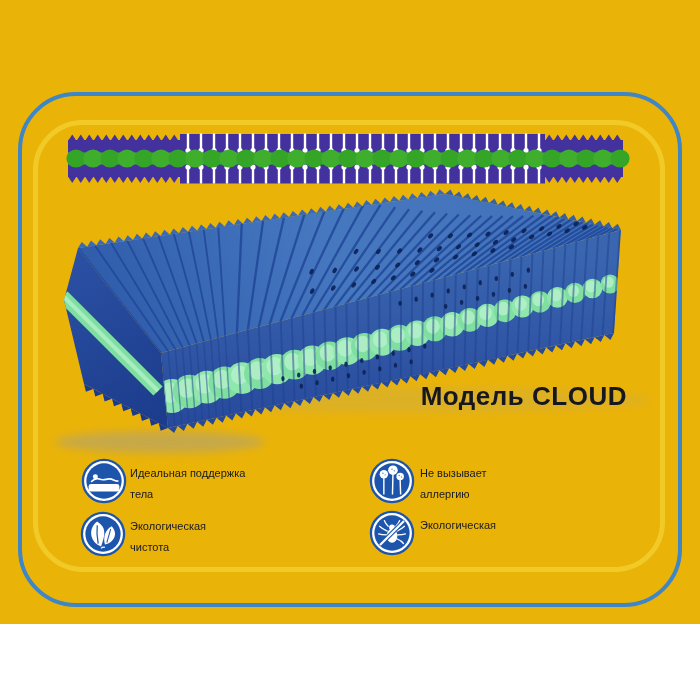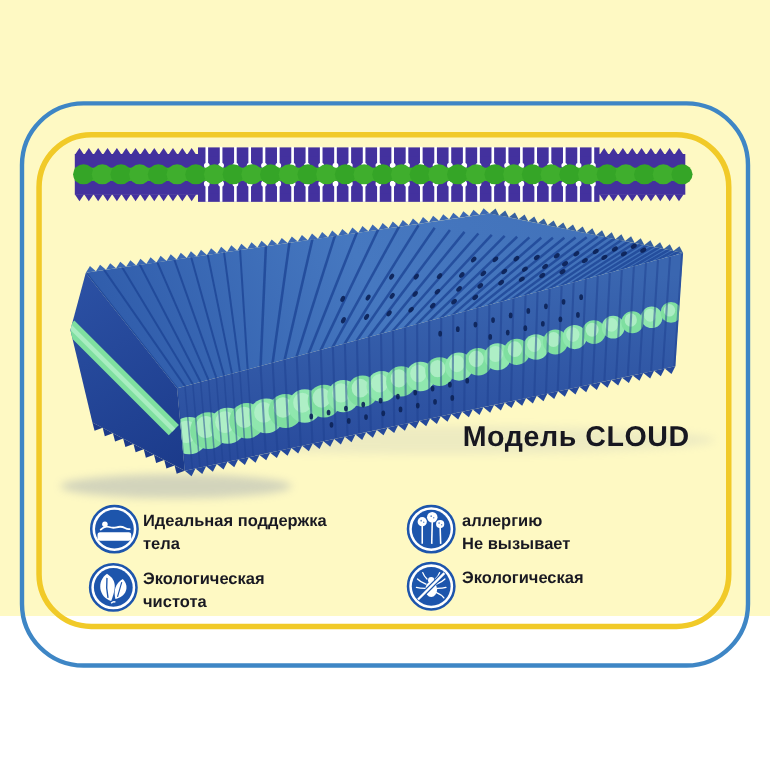--- a/index.html
+++ b/index.html
@@ -1,26 +1,26 @@
 <!DOCTYPE html>
 <html style="--outer-border: #3e86c5; --inner-border: #f1ca28; --title-text: #171720; --feature-text: #191922;"><head>
 <meta charset="utf-8">
 <style>
   html,body{margin:0;padding:0;background:#fff;}
   body{width:700px;height:700px;overflow:hidden;font-family:"Liberation Sans",sans-serif;}
-  .canvas{position:relative;width:700px;height:560px;background:#fef9c3;}
+  .canvas{position:relative;width:700px;height:624px;background:#eab308;}
   .border-outer{position:absolute;left:18px;top:92px;width:664px;height:515px;
     border:4px solid var(--outer-border,#3e86c5);border-radius:58px;box-sizing:border-box;}
   .border-inner{position:absolute;left:33px;top:120px;width:632px;height:452px;
     border:5px solid var(--inner-border,#f1ca28);border-radius:50px;box-sizing:border-box;}
   #art{position:absolute;left:0;top:0;width:700px;height:700px;}
   .title{position:absolute;top:381px;right:73px;font-size:26px;font-weight:bold;
     color:var(--title-text,#171720);letter-spacing:.5px;white-space:nowrap;}
   .feature{position:absolute;}
-  .feature .txt{position:absolute;font-size:15px;font-weight:bold;line-height:21px;
+  .feature .txt{position:absolute;font-size:11px;font-weight:normal;line-height:21px;
     color:var(--feature-text,#191922);white-space:nowrap;}
   .ficon{position:absolute;width:46px;height:46px;}
 </style>
 </head>
 <body>
 
 <div class="canvas">
   <div class="border-outer"></div>
   <div class="border-inner"></div>
 
@@ -642,22 +642,22 @@
           <circle cx="-9.5" cy="-8" r="0.8" fill="#1d55ac" opacity="0.7"></circle>
           <circle cx="-7.1" cy="-6.4" r="0.7" fill="#1d55ac" opacity="0.7"></circle>
           <circle cx="1" cy="-11.3" r="5" fill="#fff"></circle>
           <circle cx="0" cy="-12.3" r="0.8" fill="#1d55ac" opacity="0.7"></circle>
           <circle cx="2.4" cy="-10.700000000000001" r="0.7" fill="#1d55ac" opacity="0.7"></circle>
           <circle cx="8.5" cy="-4.8" r="3.9" fill="#fff"></circle>
           <circle cx="7.5" cy="-5.8" r="0.8" fill="#1d55ac" opacity="0.7"></circle>
           <circle cx="9.9" cy="-4.2" r="0.7" fill="#1d55ac" opacity="0.7"></circle>
         </svg>
       <div class="txt" style="left:420px;top:463px">
+        <div>Не вызывает</div>
         <div>аллергию</div>
-        <div>Не вызывает</div>
       </div>
     </div>
     <div class="feature">
       <svg class="ficon" style="left:369px;top:510px" viewBox="-24 -24 48 48">
           <circle cx="0" cy="0" r="22" fill="#fff" stroke="#1d55ac" stroke-width="2.4"></circle>
           <circle cx="0" cy="0" r="18.4" fill="#1d55ac"></circle>
           <ellipse cx="0" cy="3" rx="5.6" ry="7.2" fill="#fff"></ellipse>
           <circle cx="0" cy="-5.8" r="3" fill="#fff"></circle>
           <path d="M-4,-7 Q-7,-10 -8,-13" stroke="#fff" stroke-width="1.3" fill="none" stroke-linecap="round"></path>
           <path d="M4,-7 Q7,-10 8,-13" stroke="#fff" stroke-width="1.3" fill="none" stroke-linecap="round"></path>

